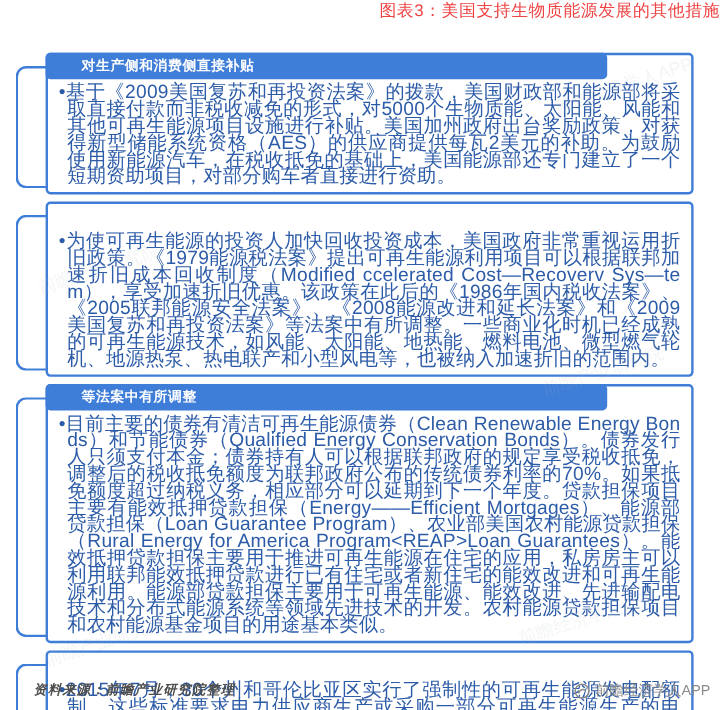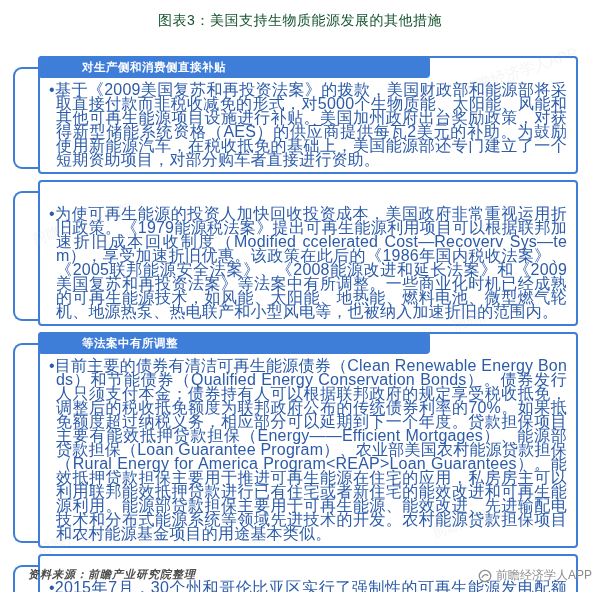--- a/index.html
+++ b/index.html
@@ -4,24 +4,23 @@
 <style>
   html,body{margin:0;padding:0;}
   body{
     width:600px;height:592px;
     background:#ffffff;
     font-family:"Liberation Sans","DejaVu Sans",sans-serif;
     position:relative;
     overflow:hidden;
   }
   .page-title{
-    padding-top:12px;
-    text-align:center;
+    text-align:right;
     font-size:14px;
-    color:#14532d;
+    color:#ef4444;
     letter-spacing:.5px;
     margin-bottom:26px;
   }
   .sections{
     margin-left:38px;
     width:540px;
   }
   .section{
     position:relative;
     border:2px solid #3e7dd8;
@@ -36,28 +35,28 @@
     top:9px;
     bottom:3px;
     width:25px;
     border:2px solid #3e7dd8;
     border-right:none;
     border-radius:9px 0 0 9px;
   }
   .sec-header{
     position:absolute;
     top:-2px;left:-2px;
-    width:392px;height:22px;
+    width:468px;height:22px;
     background:#3e7dd8;
     border-radius:4px;
     color:#ffffff;
     font-size:11.5px;
     font-weight:bold;
     line-height:22px;
-    padding-left:44px;
+    padding-left:30px;
     box-sizing:border-box;
     letter-spacing:.5px;
   }
   .sec-body{
     padding:25px 9px 5px 16px;
     font-size:16px;
     line-height:14px;
     color:#2c5ba8;
     text-align:justify;
     text-indent:-7px;

